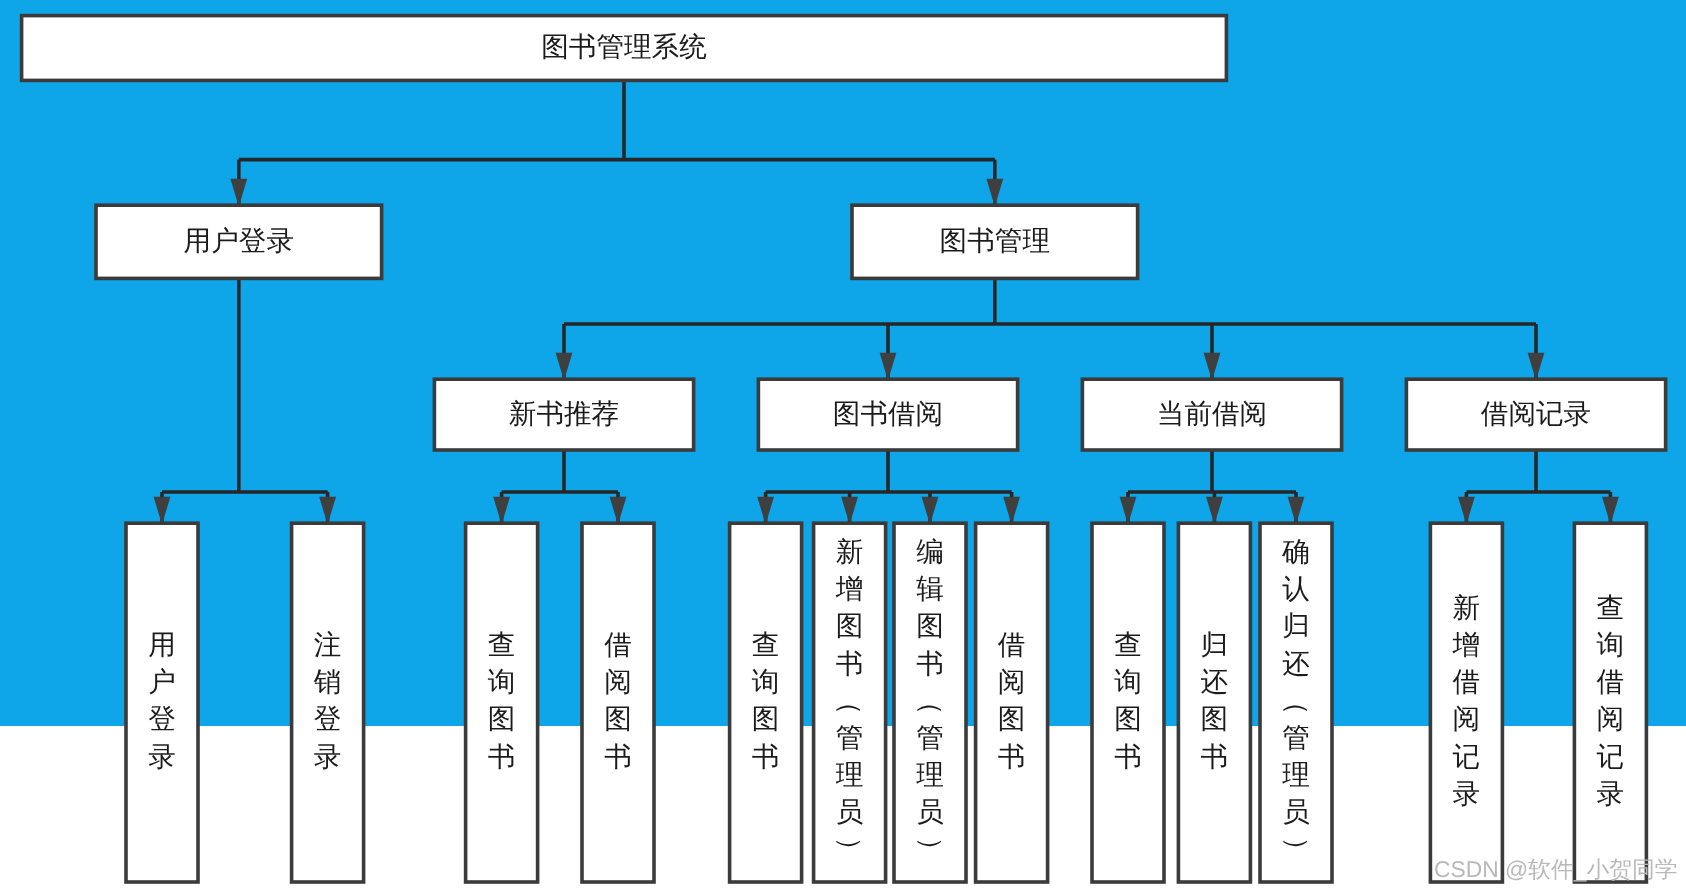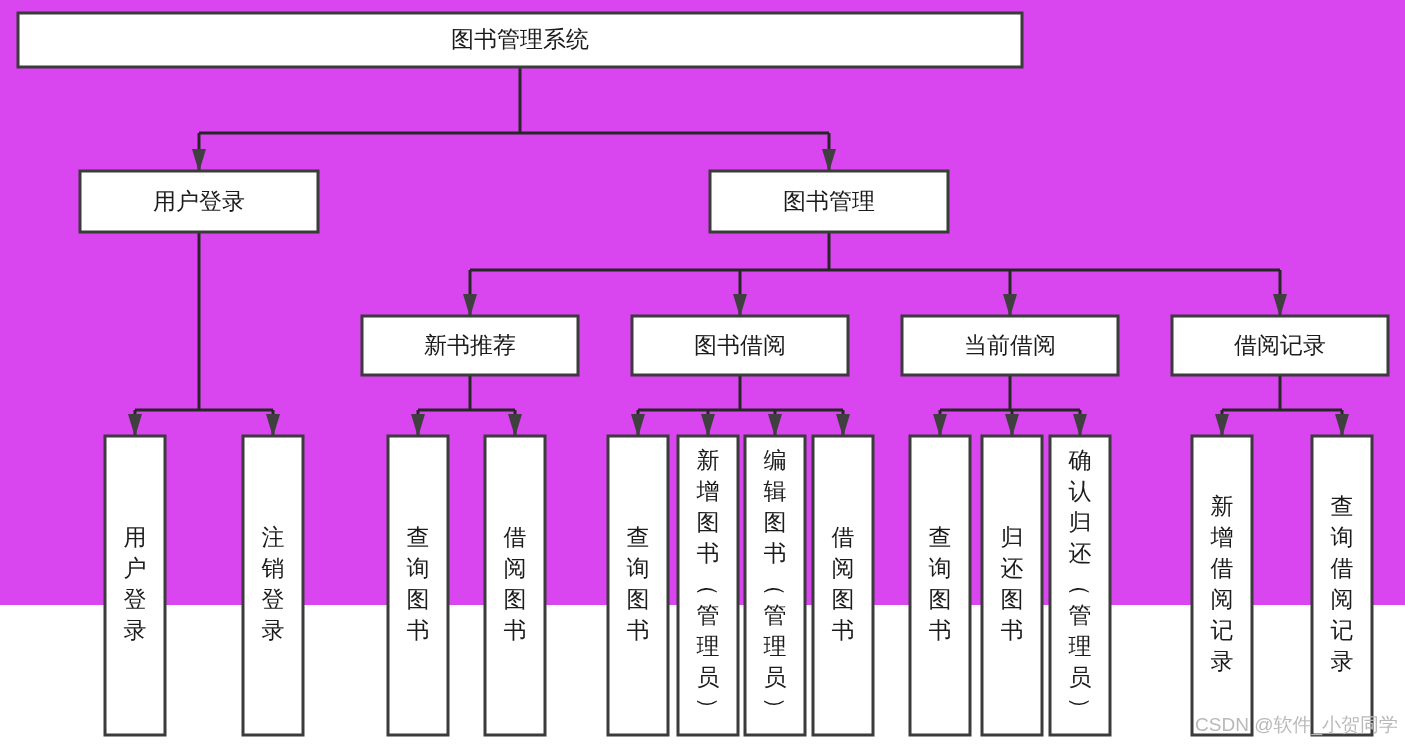--- a/index.html
+++ b/index.html
@@ -11,21 +11,21 @@
   body {
     width: 1405px;
     height: 747px;
     overflow: hidden;
     font-family: "Liberation Sans", "DejaVu Sans", sans-serif;
   }
   #diagram-root {
     position: relative;
     width: 1405px;
     height: 605px;
-    background: #d946ef;
+    background: #0ea5e9;
   }
   svg.diagram-canvas {
     position: absolute;
     left: 0;
     top: 0;
     width: 1405px;
     height: 747px;
     display: block;
   }
   .node-rect {

